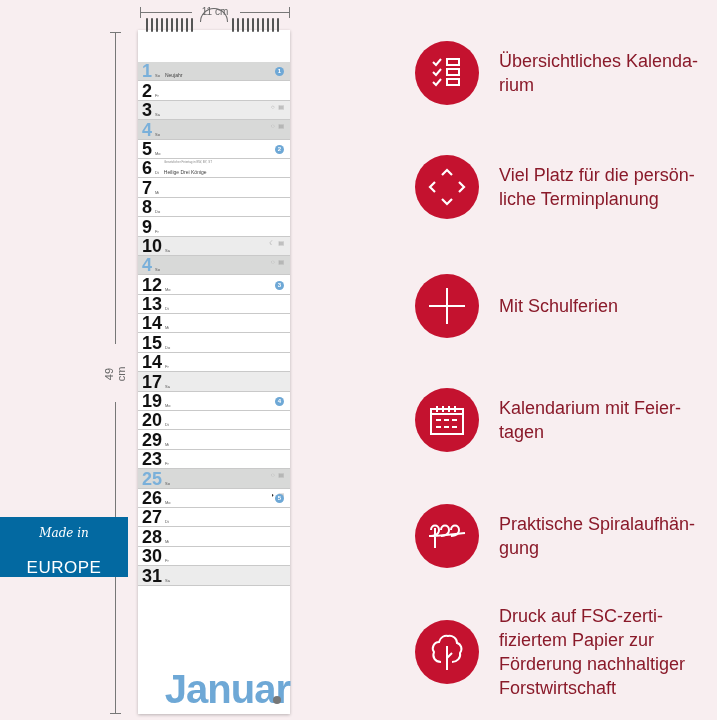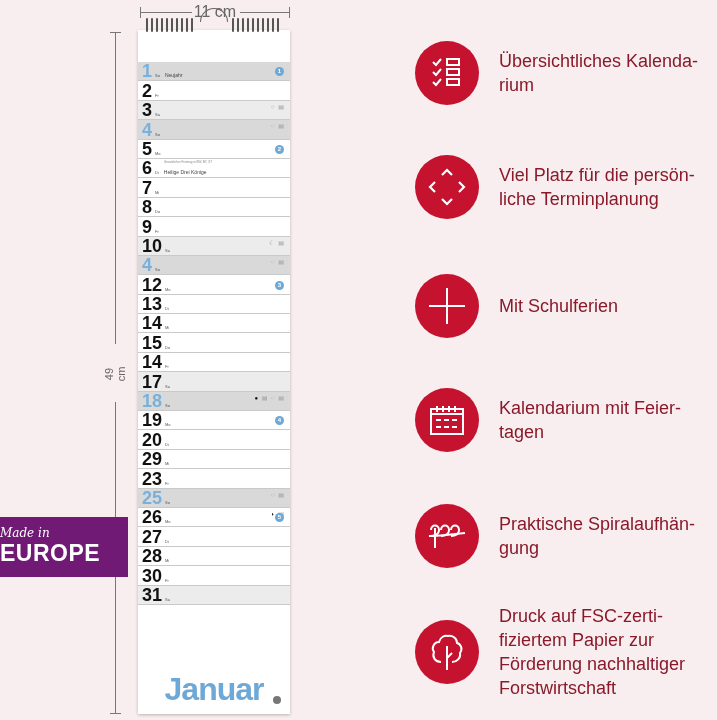--- a/index.html
+++ b/index.html
@@ -6,33 +6,33 @@
   html, body { width: 717px; height: 720px; overflow: hidden; }
   body {
     background: #f8eef0;
     font-family: "Liberation Sans", sans-serif;
     position: relative;
   }
   
   .dim-h { position: absolute; left: 140px; top: 6px; width: 150px; height: 12px; }
   .dim-h .line { position: absolute; top: 6px; height: 1px; background: #777; }
   .dim-h .cap { position: absolute; top: 1px; width: 1px; height: 11px; background: #777; }
-  .dim-h .label { position: absolute; left: 0; right: 0; top: 0; text-align: center; font-size: 16px; color: #666; line-height: 12px; }
+  .dim-h .label { position: absolute; left: 0; right: 0; top: 0; text-align: center; font-size: 10px; color: #666; line-height: 12px; }
   .dim-v { position: absolute; left: 108px; top: 32px; width: 14px; height: 682px; }
   .dim-v .line { position: absolute; left: 7px; width: 1px; background: #777; }
   .dim-v .cap { position: absolute; left: 2px; width: 11px; height: 1px; background: #777; }
   .dim-v .label { position: absolute; left: -6px; top: 330px; width: 26px; font-size: 11px; color: #666; transform: rotate(-90deg); text-align: center; }
 
   
   .made-badge {
     position: absolute; left: 0; top: 517px; width: 128px; height: 60px;
-    background: #701a75; color: #fff; 
+    background: #0369a1; color: #fff; text-align: center;
   }
   .made-badge .script { font-family: "DejaVu Serif", serif; font-style: italic; font-size: 12px; margin-top: 9px; display: block; }
-  .made-badge .big { font-size: 23px; letter-spacing: 0.5px; display: block; margin-top: 0; font-weight: bold; }
+  .made-badge .big { font-size: 17px; letter-spacing: 0.5px; display: block; margin-top: 18px; }
 
   
   .sheet {
     position: absolute; left: 138px; top: 30px; width: 152px; height: 684px;
     background: #fff; box-shadow: 0 1px 3px rgba(0,0,0,0.25);
   }
   .spiral { position: absolute; top: -12px; height: 16px; display: flex; gap: 3px; }
   .spiral span { display: block; width: 2px; height: 14px; background: #555; border-radius: 1px; }
   .hanger { position: absolute; left: 62px; top: -22px; width: 28px; height: 14px; border: 1.5px solid #666; border-bottom: none; border-radius: 14px 14px 0 0; }
   .rows { position: absolute; top: 32px; left: 0; right: 0; }
@@ -48,21 +48,21 @@
   .row .note { font-size: 5px; color: #444; margin-left: 5px; margin-bottom: 2px; }
   .row .tiny { position: absolute; left: 26px; top: 1px; font-size: 3px; color: #888; }
   .row .week {
     position: absolute; right: 6px; bottom: 4px; width: 9px; height: 9px; border-radius: 50%;
     background: #6ea8d6; color: #fff; font-size: 6px; text-align: center; line-height: 9px; font-weight: bold;
   }
   .row .sym { position: absolute; right: 5px; top: 2px; font-size: 6px; color: #999; letter-spacing: 1px; }
   .row .sym .dark { color: #111; }
   .month {
     position: absolute; left: 0; right: 0; top: 634px; height: 50px;
-    text-align: center; font-size: 32px; font-weight: bold; color: #6ea8d6; line-height: 50px;
+    text-align: right; font-size: 40px; font-weight: bold; color: #6ea8d6; line-height: 50px;
     letter-spacing: -1px;
   }
   .month-logo { position: absolute; right: 9px; bottom: 10px; width: 8px; height: 8px; border-radius: 50%; background: #777; }
 
   
   .feature { position: absolute; left: 415px; display: flex; align-items: center; }
   .feature .icon {
     width: 64px; height: 64px; border-radius: 50%; background: #c4122f;
     display: flex; align-items: center; justify-content: center; flex-shrink: 0;
   }
@@ -192,25 +192,20 @@
         <span class="wd">Do</span>
       </div>
       <div class="row">
         <span class="num">14</span>
         <span class="wd">Fr</span>
       </div>
       <div class="row sat">
         <span class="num">17</span>
         <span class="wd">Sa</span>
       </div>
-      <div class="row sun">
-        <span class="num">18</span>
-        <span class="wd">So</span>
-        <span class="sym"><span class="dark">●</span><span> ▤ ◌ ▤</span></span>
-      </div>
       <div class="row">
         <span class="num">19</span>
         <span class="wd">Mo</span>
         <span class="week">4</span>
       </div>
       <div class="row">
         <span class="num">20</span>
         <span class="wd">Di</span>
       </div>
       <div class="row">

